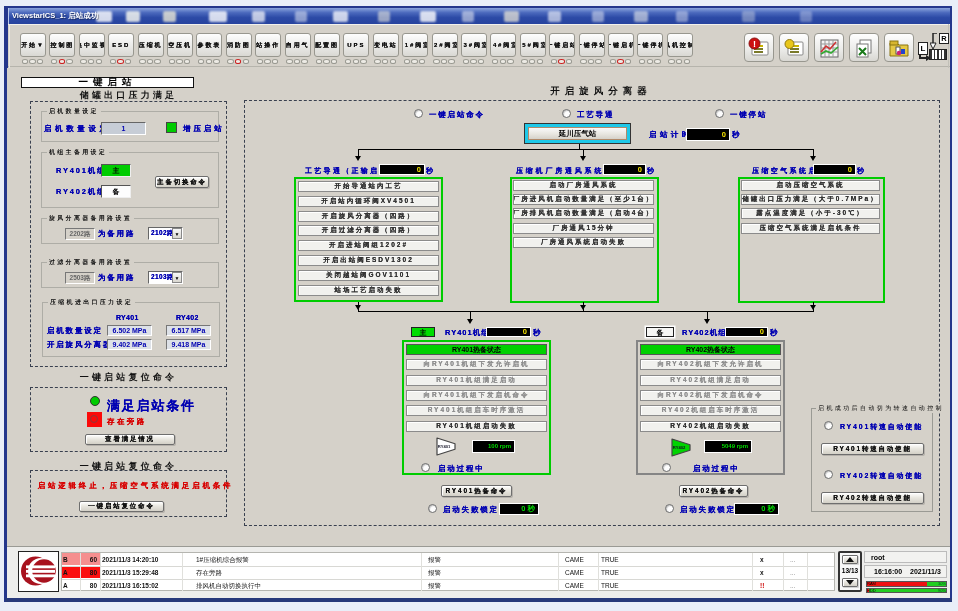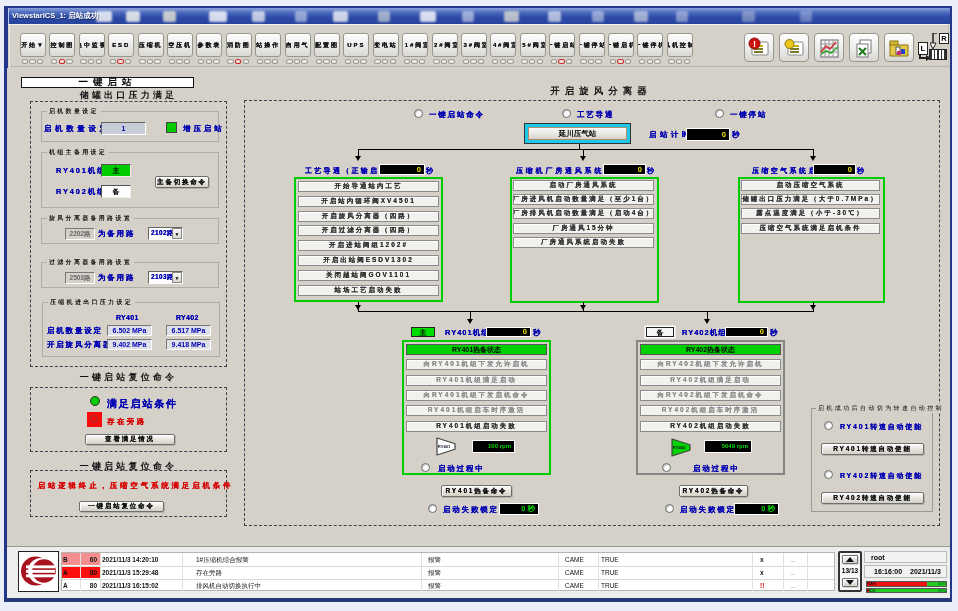--- a/index.html
+++ b/index.html
@@ -242,21 +242,21 @@
 <div class="abs b blue" style="left:47px;top:326px;font-size:7.5px">启机数量设定</div>
 <div class="abs fld" style="left:107px;top:325px;width:45px;height:11px;font-size:7px;color:#0000b2;line-height:9px">6.502 MPa</div>
 <div class="abs fld" style="left:166px;top:325px;width:45px;height:11px;font-size:7px;color:#0000b2;line-height:9px">6.517 MPa</div>
 <div class="abs b blue" style="left:47px;top:340px;font-size:7.5px">开启旋风分离器</div>
 <div class="abs fld" style="left:107px;top:339px;width:45px;height:11px;font-size:7px;color:#0000b2;line-height:9px">9.402 MPa</div>
 <div class="abs fld" style="left:166px;top:339px;width:45px;height:11px;font-size:7px;color:#0000b2;line-height:9px">9.418 MPa</div>
 
 <div class="abs" style="left:30px;top:371px;width:197px;text-align:center;font-size:9px;font-weight:bold;color:#111;letter-spacing:3.2px">一键启站复位命令</div>
 <div class="abs dash" style="left:30px;top:387px;width:197px;height:65px"></div>
 <div class="abs" style="left:90px;top:396px;width:10px;height:10px;border-radius:50%;background:#00cc00;border:1px solid #333"></div>
-<div class="abs b blue" style="left:107px;top:397px;font-size:10px">满足启站条件</div>
+<div class="abs b blue" style="left:107px;top:397px;font-size:13px">满足启站条件</div>
 <div class="abs" style="left:87px;top:412px;width:15px;height:15px;background:#fb0a0a"></div>
 <div class="abs" style="left:89.5px;top:414.5px;width:8px;height:8px;border-radius:50%;border:1.3px solid #8a3a3a"></div>
 <div class="abs b red" style="left:107px;top:417px;font-size:7.5px;letter-spacing:2.4px">存在旁路</div>
 <div class="abs btn3d" style="left:85px;top:434px;width:90px;height:11px;font-size:6.5px">查看满足情况</div>
 
 <div class="abs" style="left:30px;top:460px;width:197px;text-align:center;font-size:9px;font-weight:bold;color:#111;letter-spacing:3.2px">一键启站复位命令</div>
 <div class="abs dash" style="left:30px;top:470px;width:197px;height:47px"></div>
 <div class="abs b red" style="left:37px;top:481px;width:197px;text-align:center;font-size:7.5px;letter-spacing:2.8px;white-space:nowrap;overflow:visible">启站逻辑终止，压缩空气系统满足启机条件</div>
 <div class="abs btn3d" style="left:79px;top:501px;width:85px;height:11px;font-size:6.5px">一键启站复位命令</div>
 

